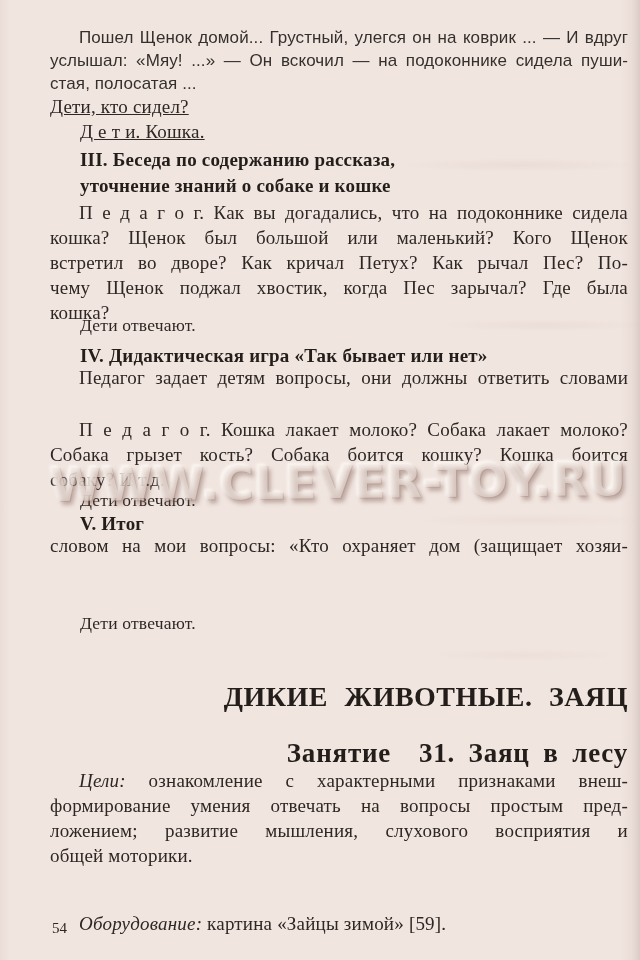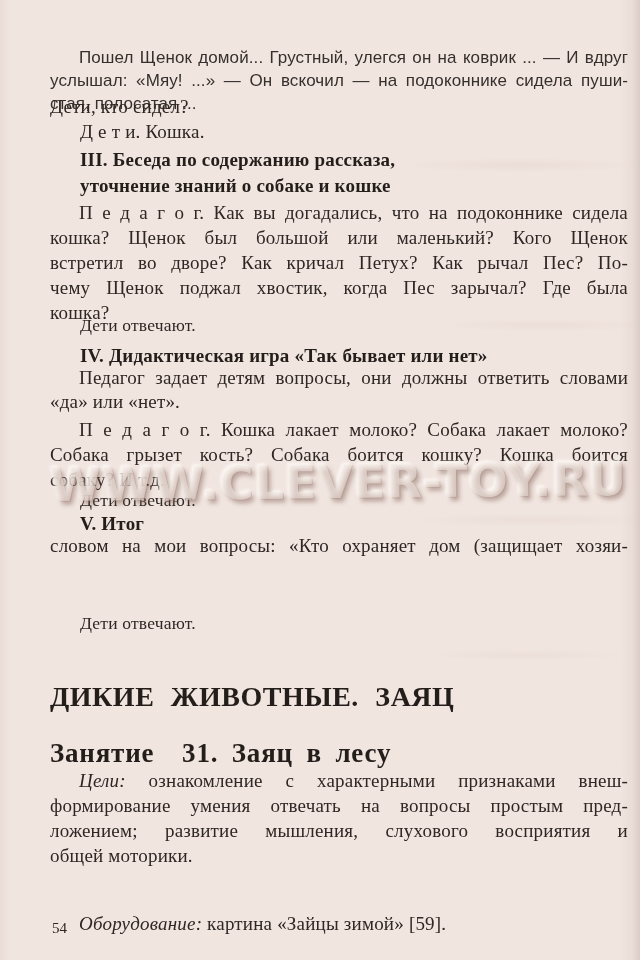--- a/index.html
+++ b/index.html
@@ -17,22 +17,22 @@
     overflow:hidden;
     font-family:"Liberation Serif", serif;
     color:#2e2723;
   }
   .blk{position:absolute;left:50px;width:578px;font-size:19px;line-height:24px;letter-spacing:0.2px;}
   .jl{text-align:justify;text-align-last:justify;text-justify:inter-word;white-space:nowrap;}
   .ind{text-indent:29px;}
   .ind2{padding-left:30px;}
   .bold{font-weight:bold;color:#241e1a;}
   .small{font-size:17.5px;line-height:23px;}
-  .sans{font-family:"Liberation Sans", sans-serif;font-size:17px;line-height:23px;letter-spacing:0.1px;color:#35302c;margin-top:20px;}
-  .center{text-align:left;}
+  .sans{font-family:"Liberation Sans", sans-serif;font-size:17px;line-height:23px;letter-spacing:0.1px;color:#35302c;}
+  .center{text-align:right;}
   .it{font-style:italic;}
   .chapter-title{font-size:28px;line-height:30px;font-weight:bold;letter-spacing:0.5px;word-spacing:9px;color:#241e1a;}
   .lesson-title{font-size:27px;line-height:26px;font-weight:bold;letter-spacing:0.8px;word-spacing:6px;color:#241e1a;}
   .watermark{
     position:absolute;left:50px;top:456px;z-index:6;
     font-family:"DejaVu Sans", sans-serif;font-weight:bold;
     font-size:46px;line-height:52px;letter-spacing:1px;white-space:nowrap;
     color:rgba(242,231,226,0.55);
     text-shadow:
       3px 4px 4px rgba(128,95,84,0.45),
@@ -47,21 +47,21 @@
 <body>
 
 <div class="page">
 
   <div class="blk sans" style="top:26px;">
     <div class="jl ind">Пошел Щенок домой... Грустный, улегся он на коврик ... — И вдруг</div>
     <div class="jl">услышал: «Мяу! ...» — Он вскочил — на подоконнике сидела пуши-</div>
     <div>стая, полосатая ...</div>
   </div>
 
-  <div class="blk" style="top:94px;line-height:25px;">
+  <div class="blk" style="top:94px;line-height:25px;text-decoration:underline;">
     <div>Дети, кто сидел?</div>
     <div class="ind2">Д е т и. Кошка.</div>
   </div>
 
   <div class="blk bold ind2" style="top:147px;line-height:26px;">
     <div>III. Беседа по содержанию рассказа,</div>
     <div>уточнение знаний о собаке и кошке</div>
   </div>
 
   <div class="blk" style="top:200px;line-height:25px;">
@@ -71,21 +71,20 @@
     <div class="jl">чему Щенок поджал хвостик, когда Пес зарычал? Где была</div>
     <div>кошка?</div>
   </div>
 
   <div class="blk small ind2" style="top:314px;">Дети отвечают.</div>
 
   <div class="blk bold ind2" style="top:344px;">IV. Дидактическая игра «Так бывает или нет»</div>
 
   <div class="blk" style="top:366px;line-height:24px;">
     <div class="jl ind">Педагог задает детям вопросы, они должны ответить словами</div>
-    <div>«да» или «нет».</div>
   </div>
 
   <div class="blk" style="top:417px;line-height:25px;">
     <div class="jl ind">П е д а г о г. Кошка лакает молоко? Собака лакает молоко?</div>
     <div class="jl">Собака грызет кость? Собака боится кошку? Кошка боится</div>
     <div>собаку? И т.д.</div>
   </div>
 
   <div class="blk small ind2" style="top:489px;">Дети отвечают.</div>
 

